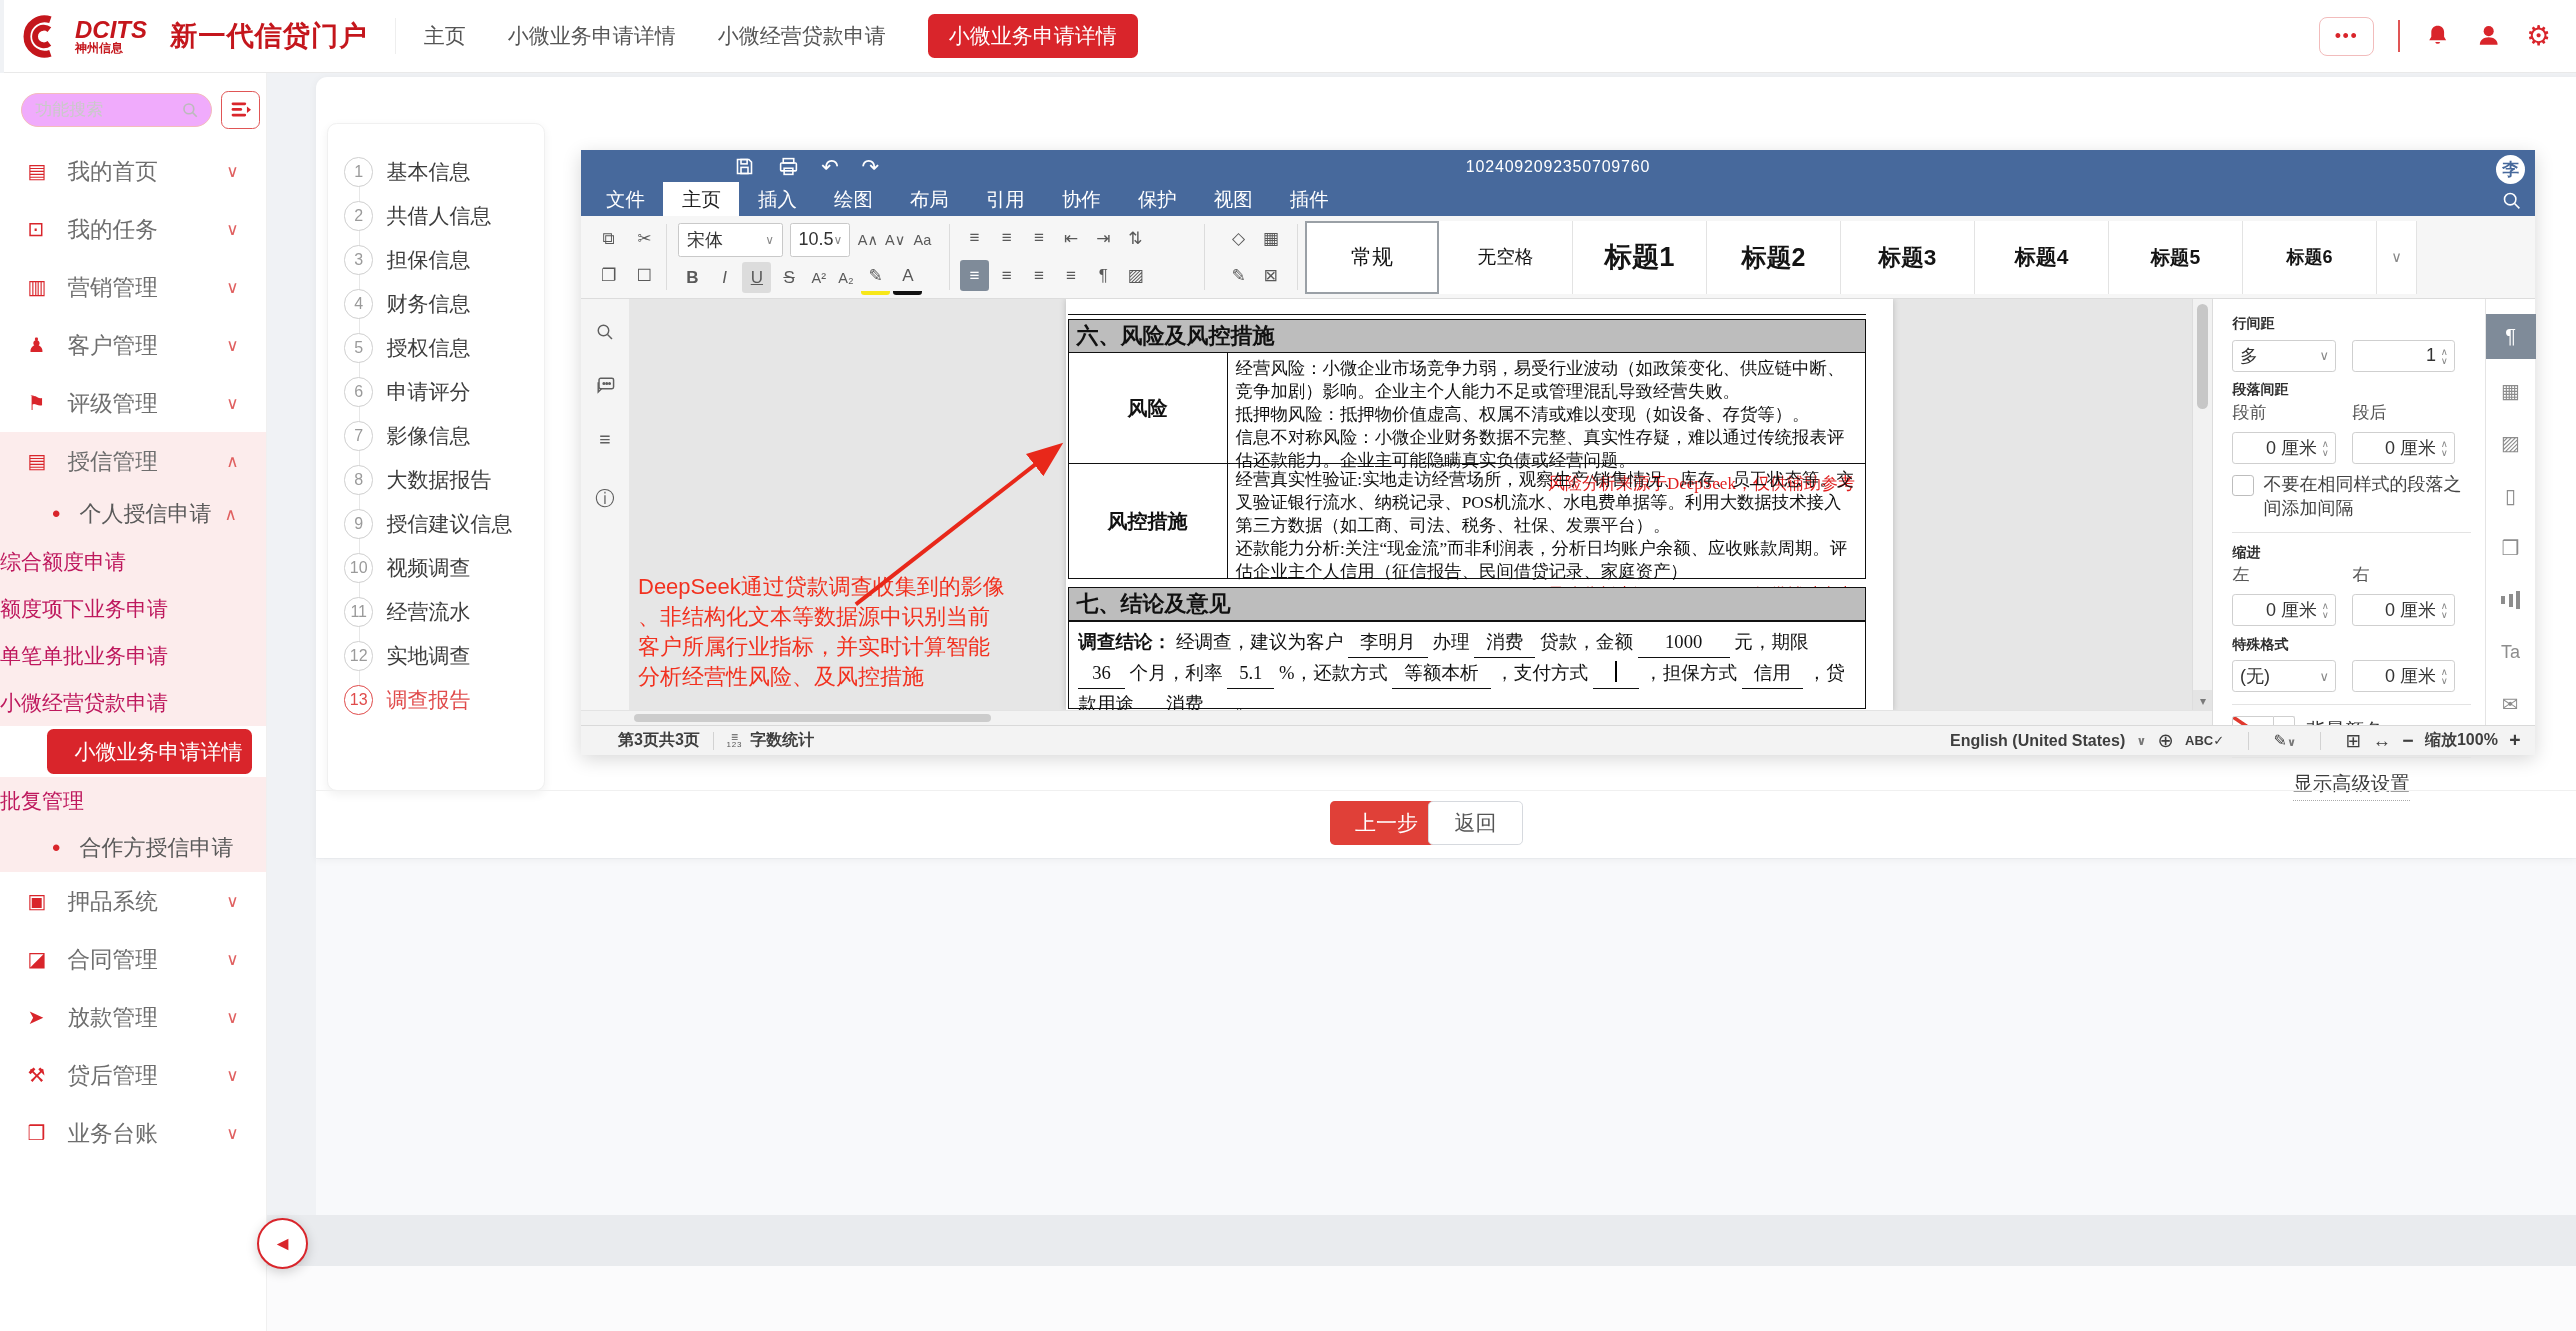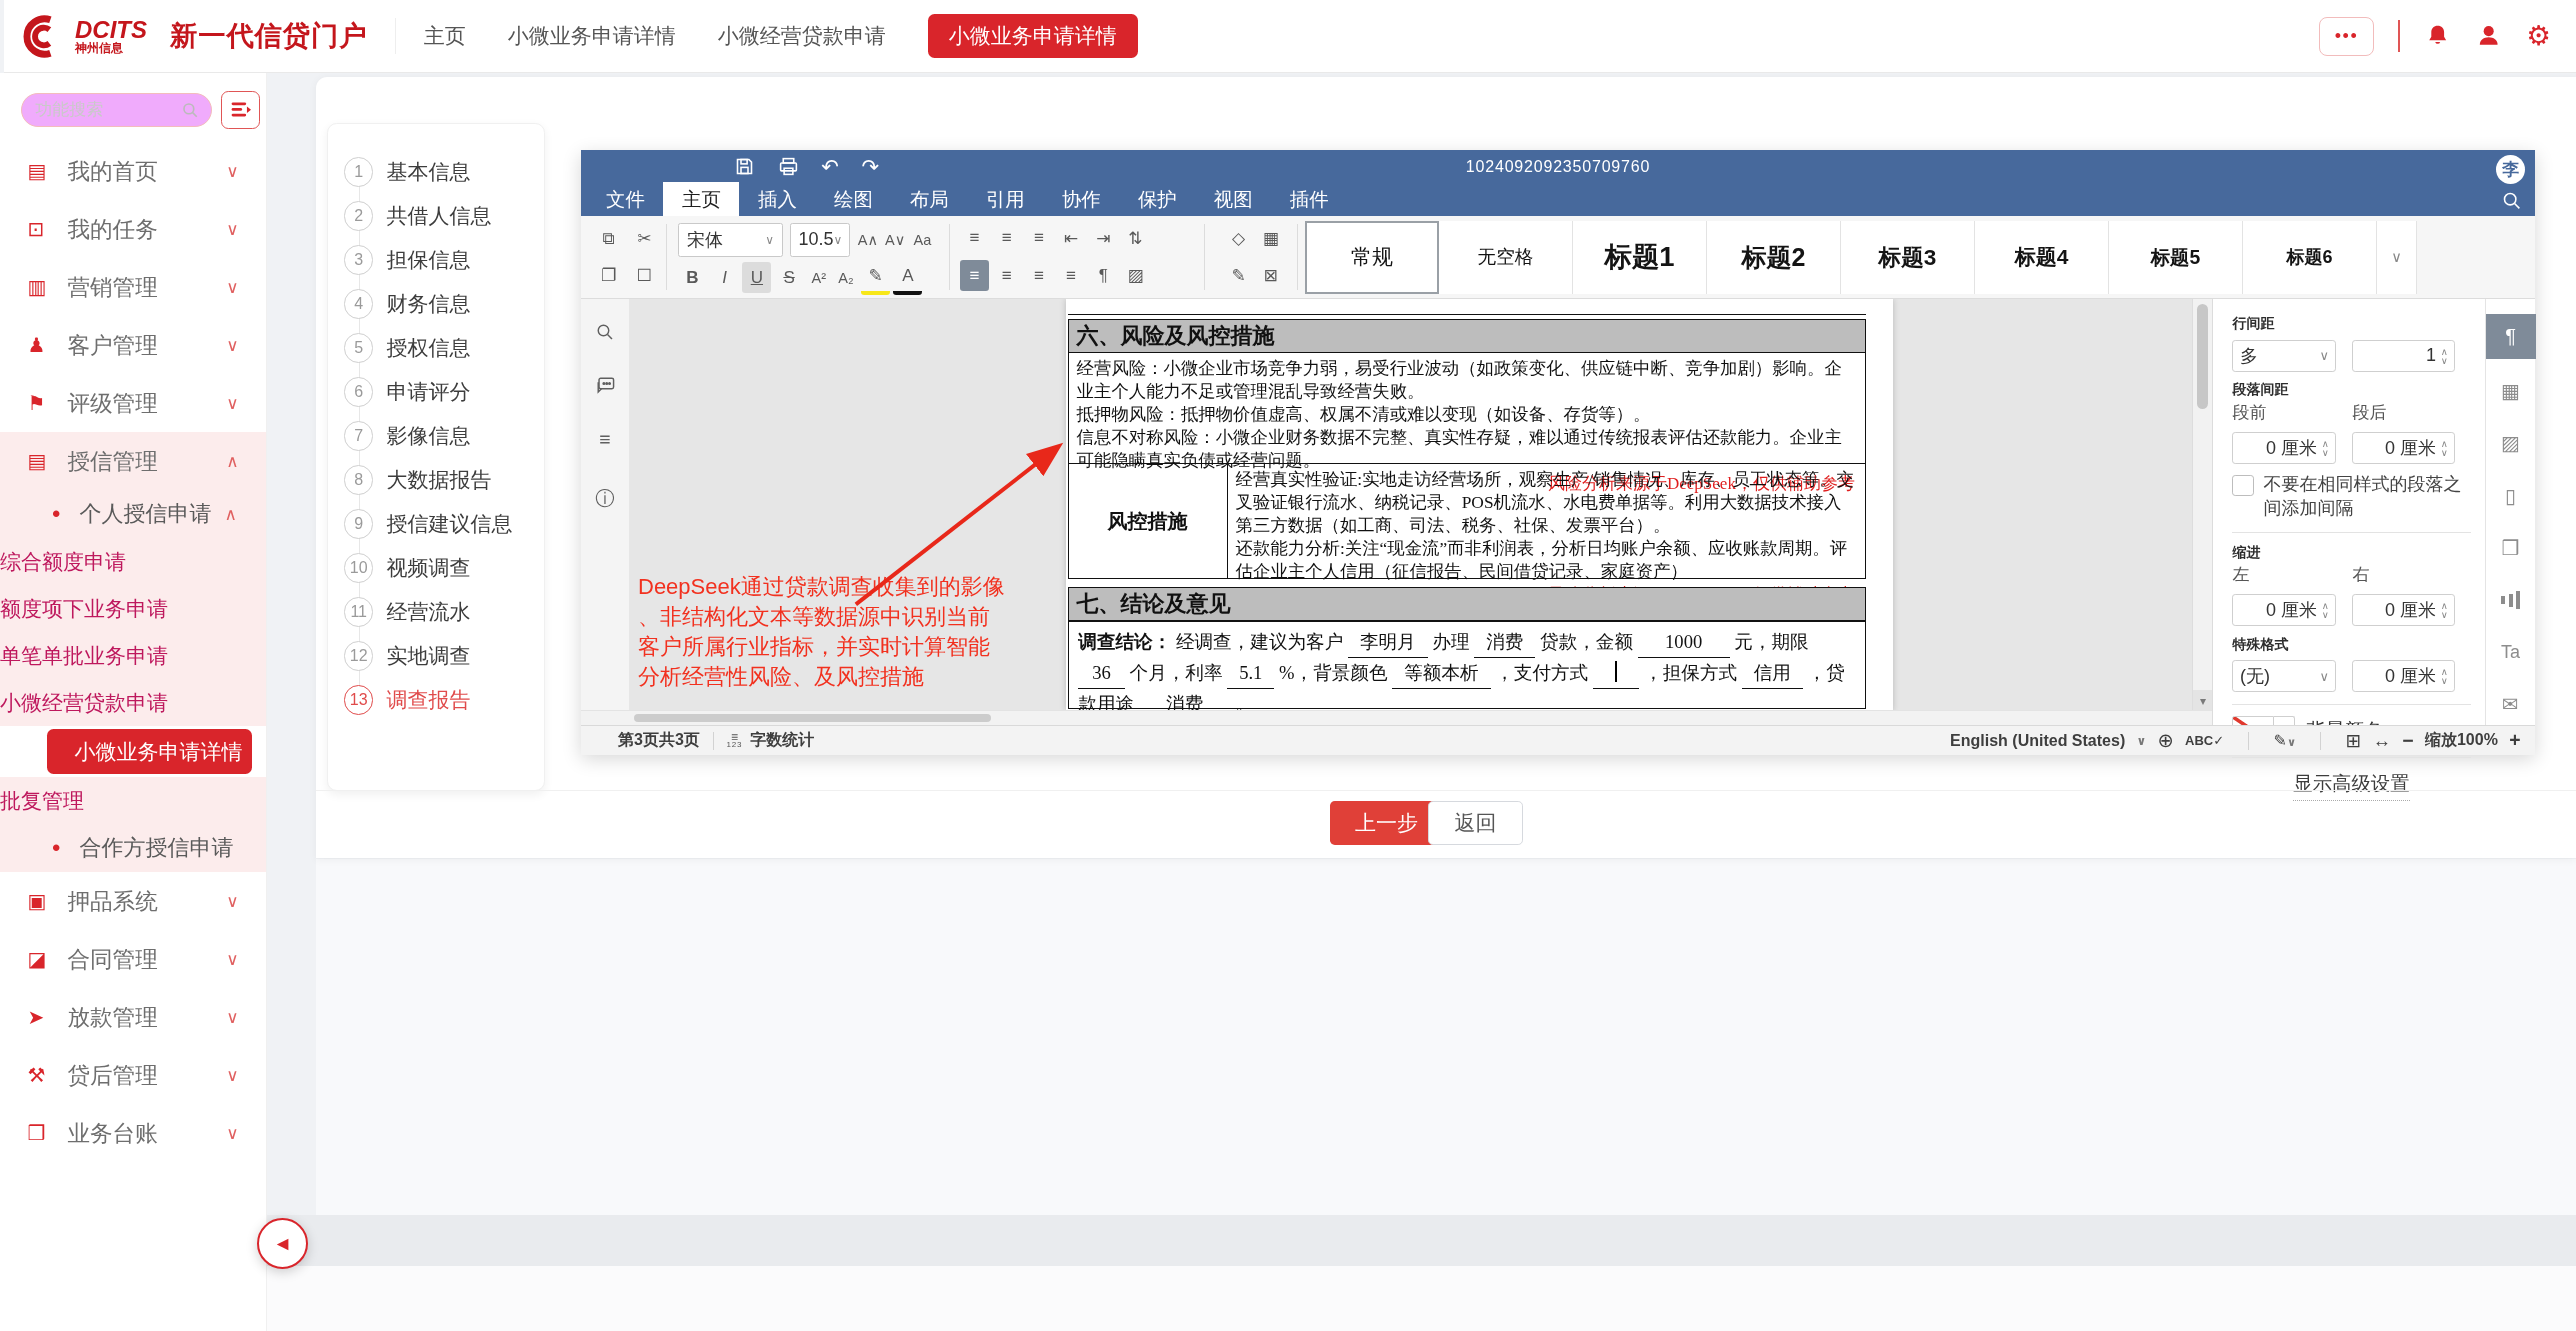--- a/index.html
+++ b/index.html
@@ -596,20 +596,21 @@
 
   <div class="canvas">
     <div class="dash-guide"></div>
 
     <div class="page doc-font">
       <div style="position:absolute;left:1.6px;top:14.5px;width:798px;border-top:1.6px solid #111"></div>
 
       <div class="sec-head" style="top:20px">六、风险及风控措施</div>
 
       <div class="trow" style="top:54px;height:111px">
+        <div class="tlabel">风险</div>
         <div class="tcell">
 
             <div>经营风险：小微企业市场竞争力弱，易受行业波动（如政策变化、供应链中断、竞争加剧）影响。企业主个人能力不足或管理混乱导致经营失败。</div>
 
             <div>抵押物风险：抵押物价值虚高、权属不清或难以变现（如设备、存货等）。</div>
 
             <div>信息不对称风险：小微企业财务数据不完整、真实性存疑，难以通过传统报表评估还款能力。企业主可能隐瞒真实负债或经营问题。</div>
 
           <div class="doc-red">风险分析来源于DeepSeek，仅供辅助参考</div>
         </div>
@@ -646,21 +647,21 @@
           <span class="fill wide">1000</span>
         
           <span class="text">元，期限</span>
         
           <span class="fill">36</span>
         
           <span class="text">个月，利率</span>
         
           <span class="fill">5.1</span>
         
-          <span class="text">%，背景颜色</span>
+          <span class="text">%，还款方式</span>
         
           <span class="fill">等额本析</span>
         
           <span class="text">，支付方式</span>
         
           <span class="fill caret"></span>
         
           <span class="text">，担保方式</span>
         
           <span class="fill">信用</span>

